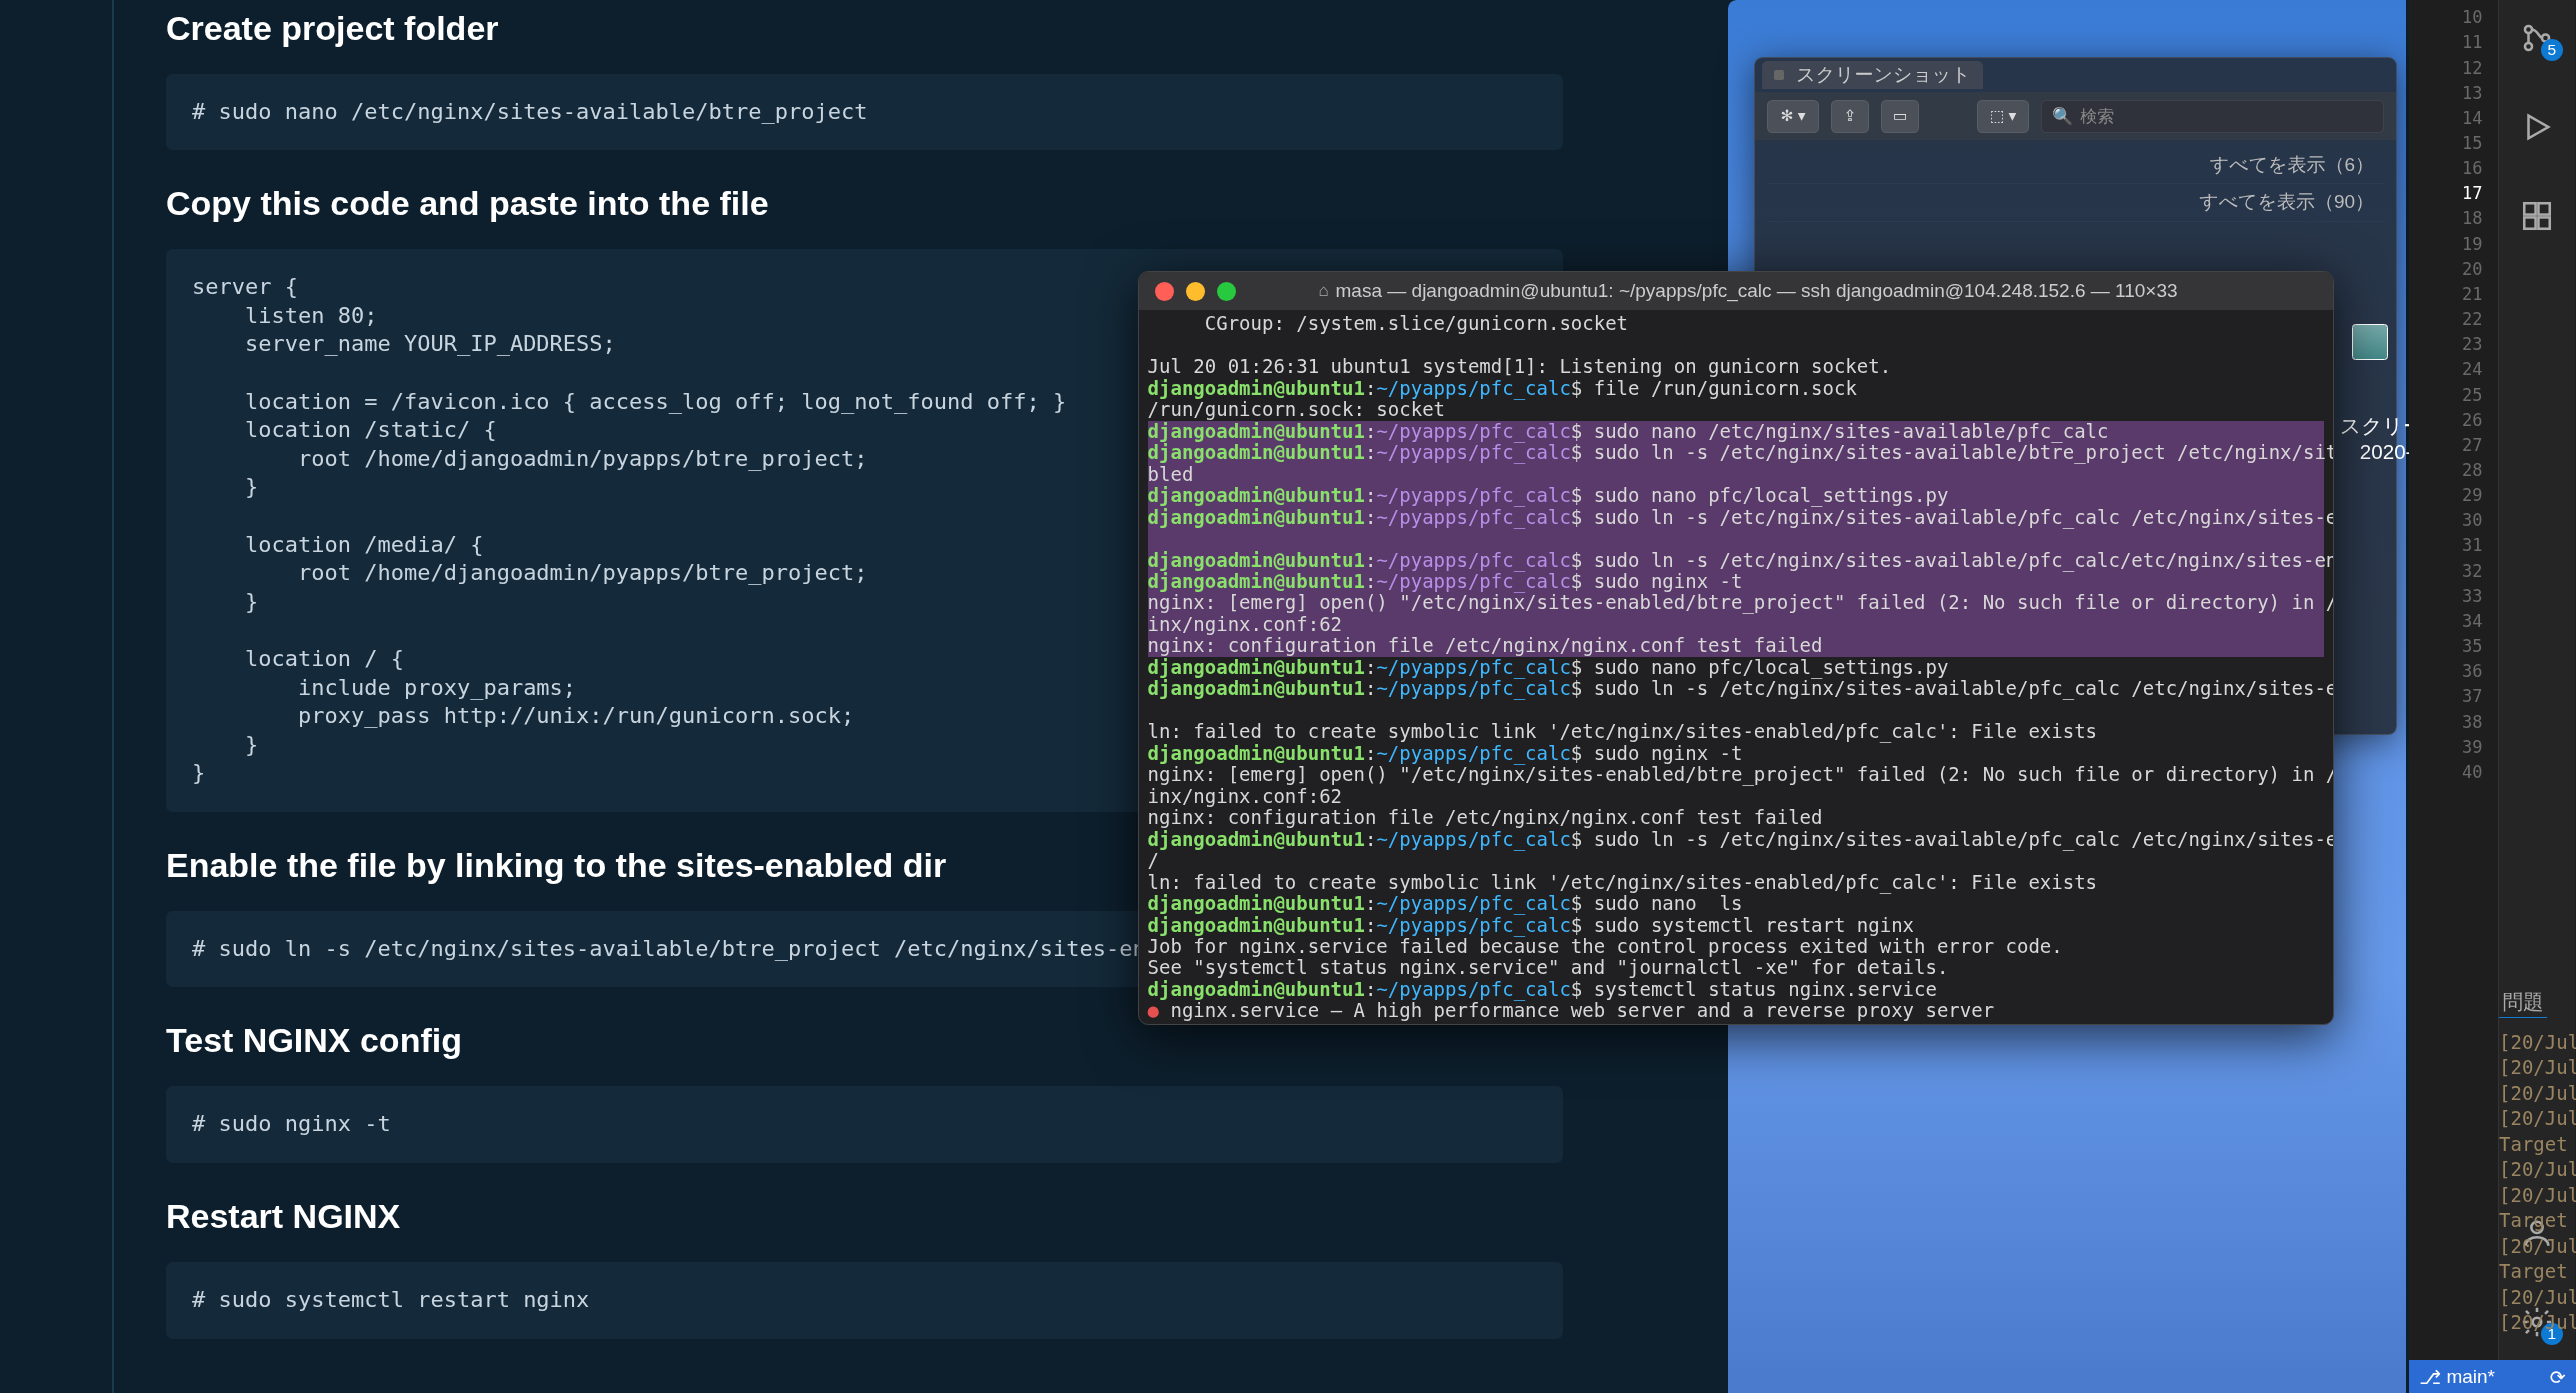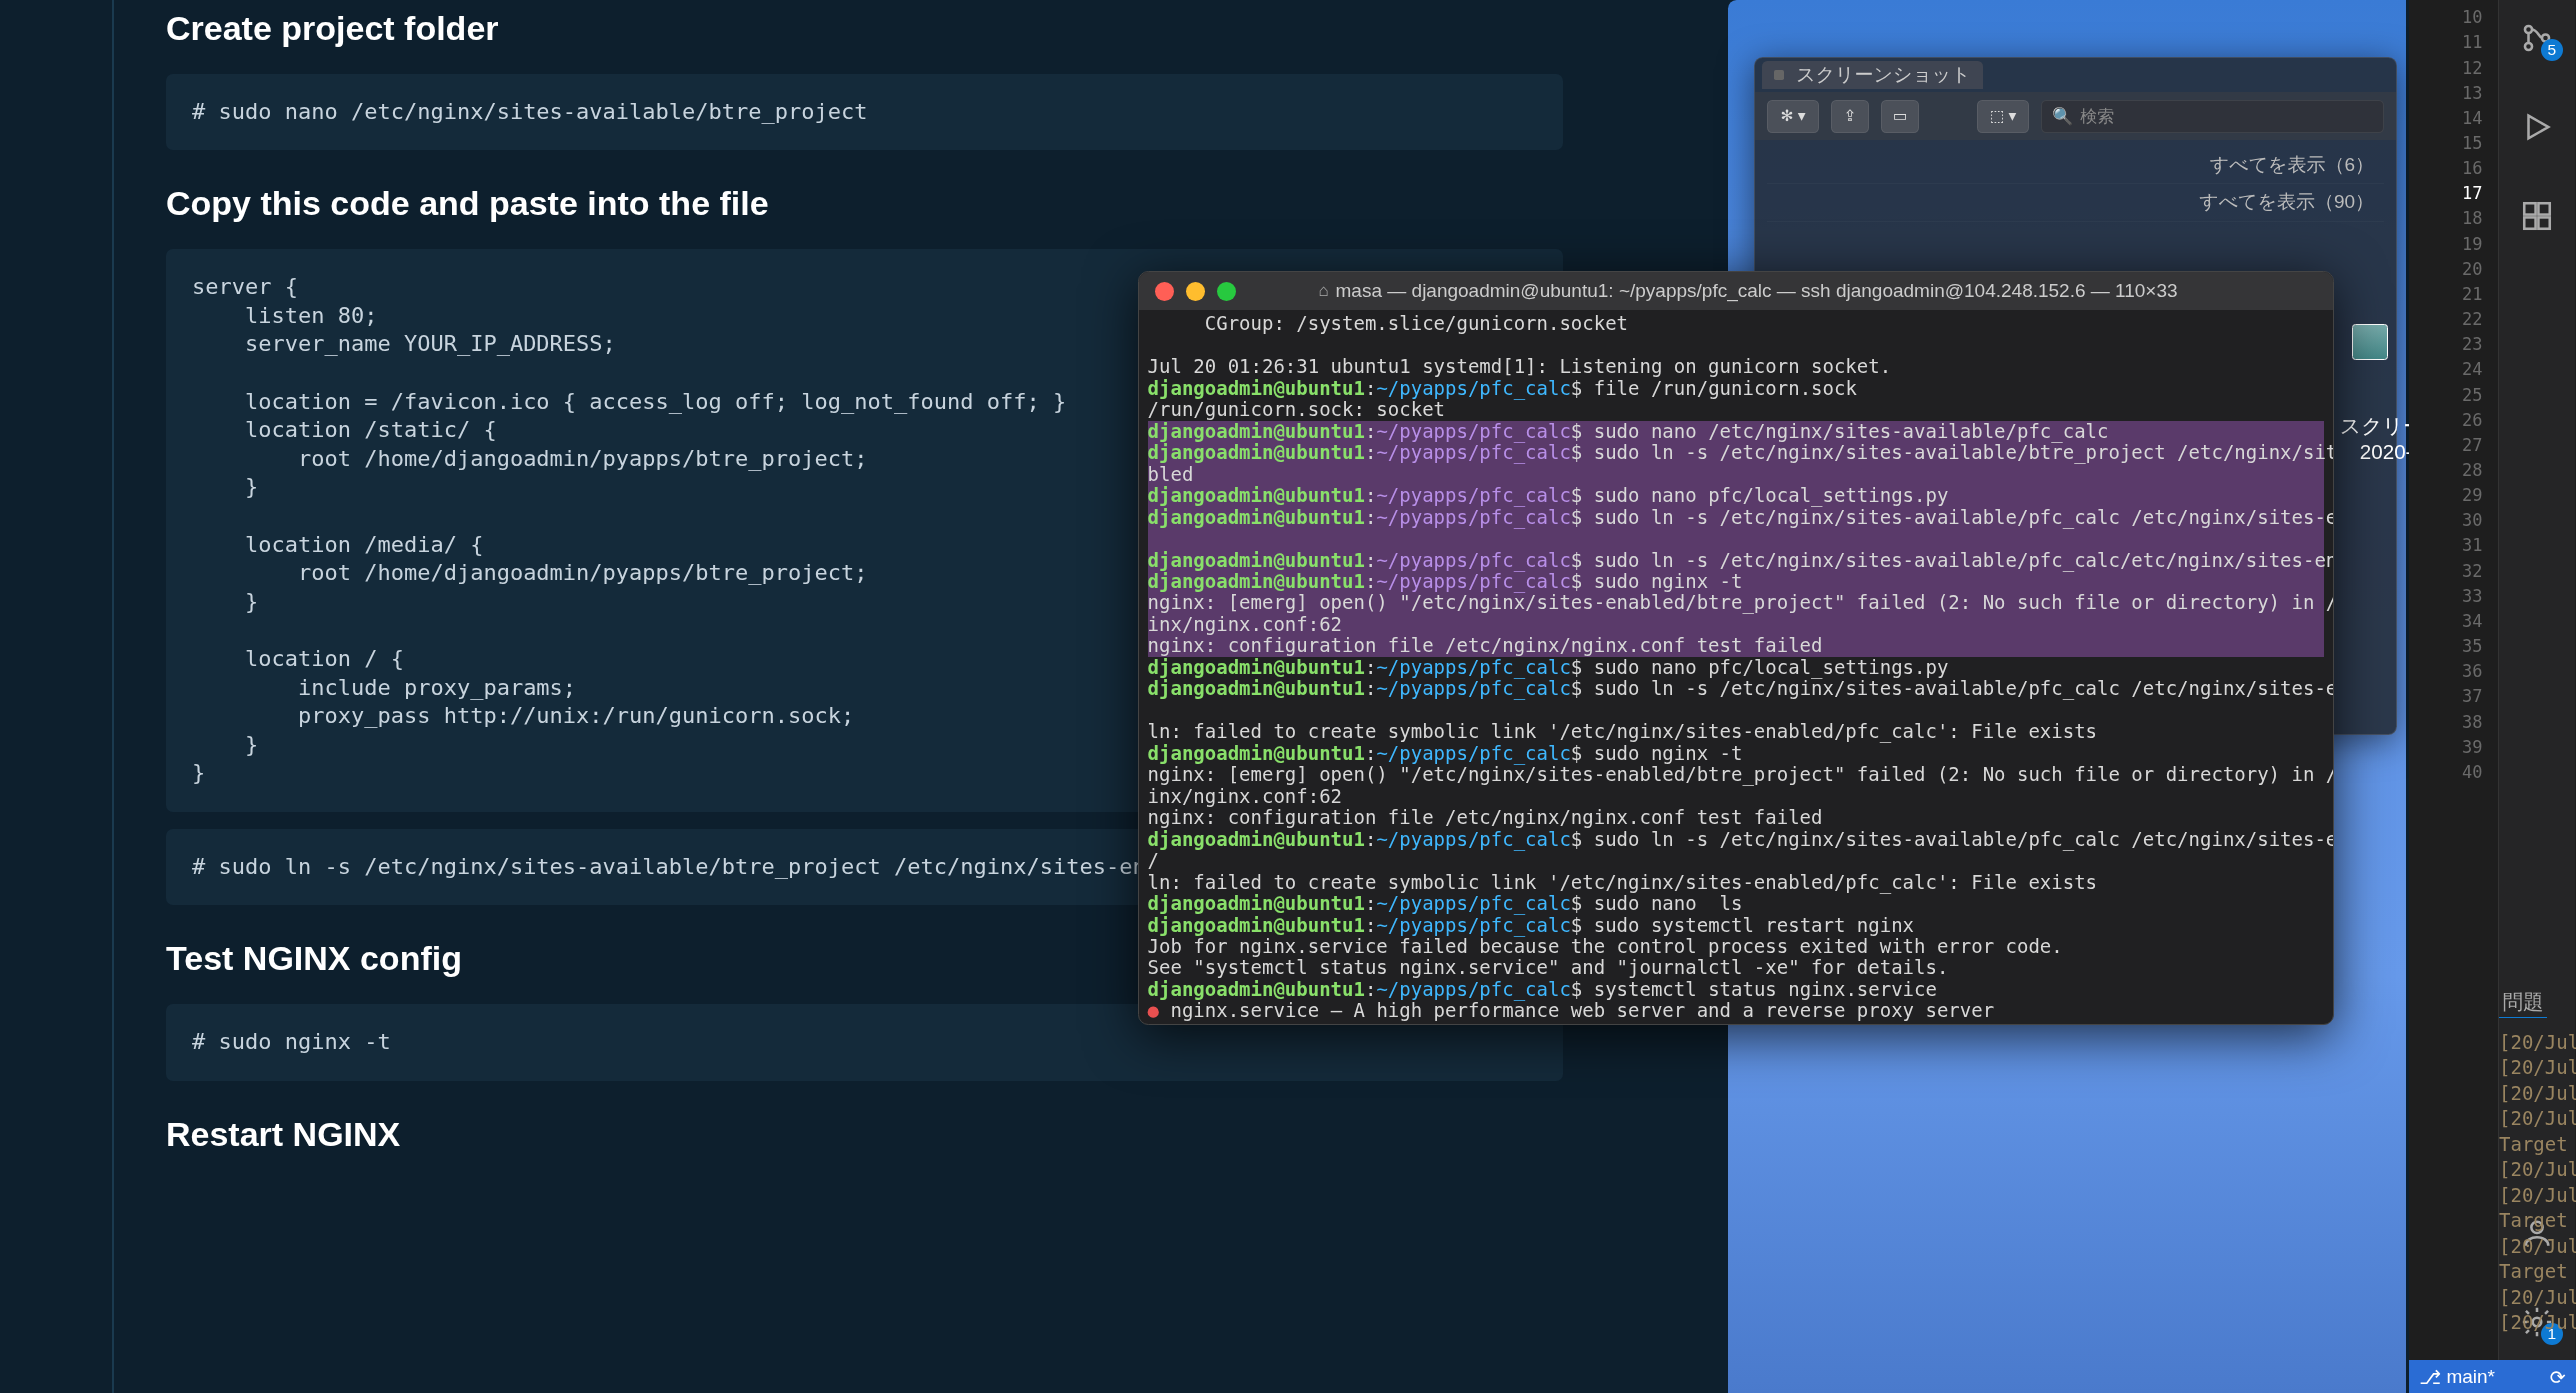--- a/index.html
+++ b/index.html
@@ -310,24 +310,26 @@
 
     location /media/ {
         root /home/djangoadmin/pyapps/btre_project;
     }
 
     location / {
         include proxy_params;
         proxy_pass http://unix:/run/gunicorn.sock;
     }
 }</div>
+      <h2 class="doc-heading">Enable the file by linking to the sites-enabled dir</h2>
       <div class="code-block"># sudo ln -s /etc/nginx/sites-available/btre_project /etc/nginx/sites-enabled</div>
       <h2 class="doc-heading">Test NGINX config</h2>
       <div class="code-block"># sudo nginx -t</div>
       <h2 class="doc-heading">Restart NGINX</h2>
+      <div class="code-block"># sudo systemctl restart nginx</div>
     </div>
 </div>
 
 <div class="desktop-panel">
   <div class="finder-window">
     <div class="finder-tab-bar">
       <div class="finder-tab">
         <span class="tab-close"></span>
         <span>スクリーンショット</span>
       </div>

